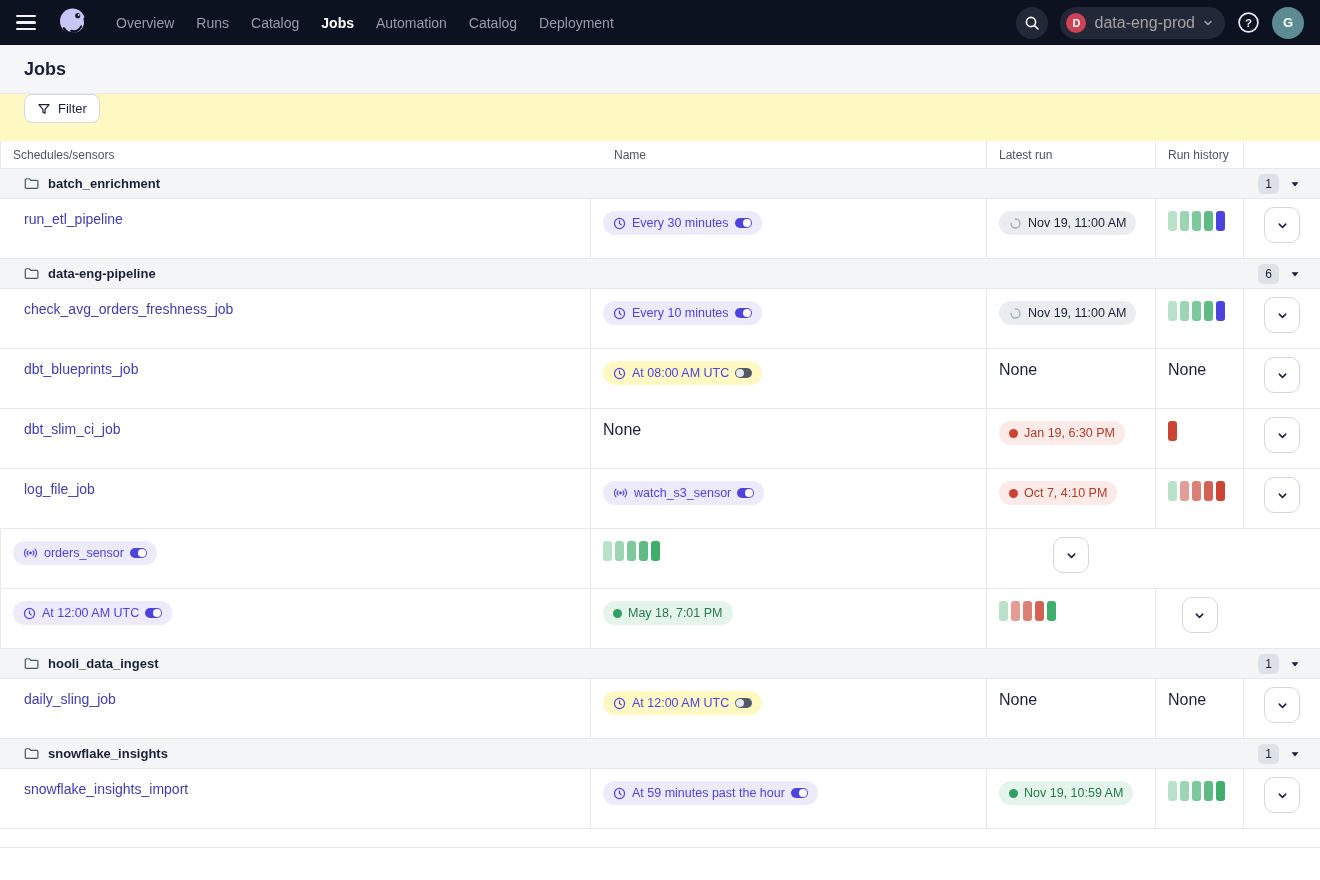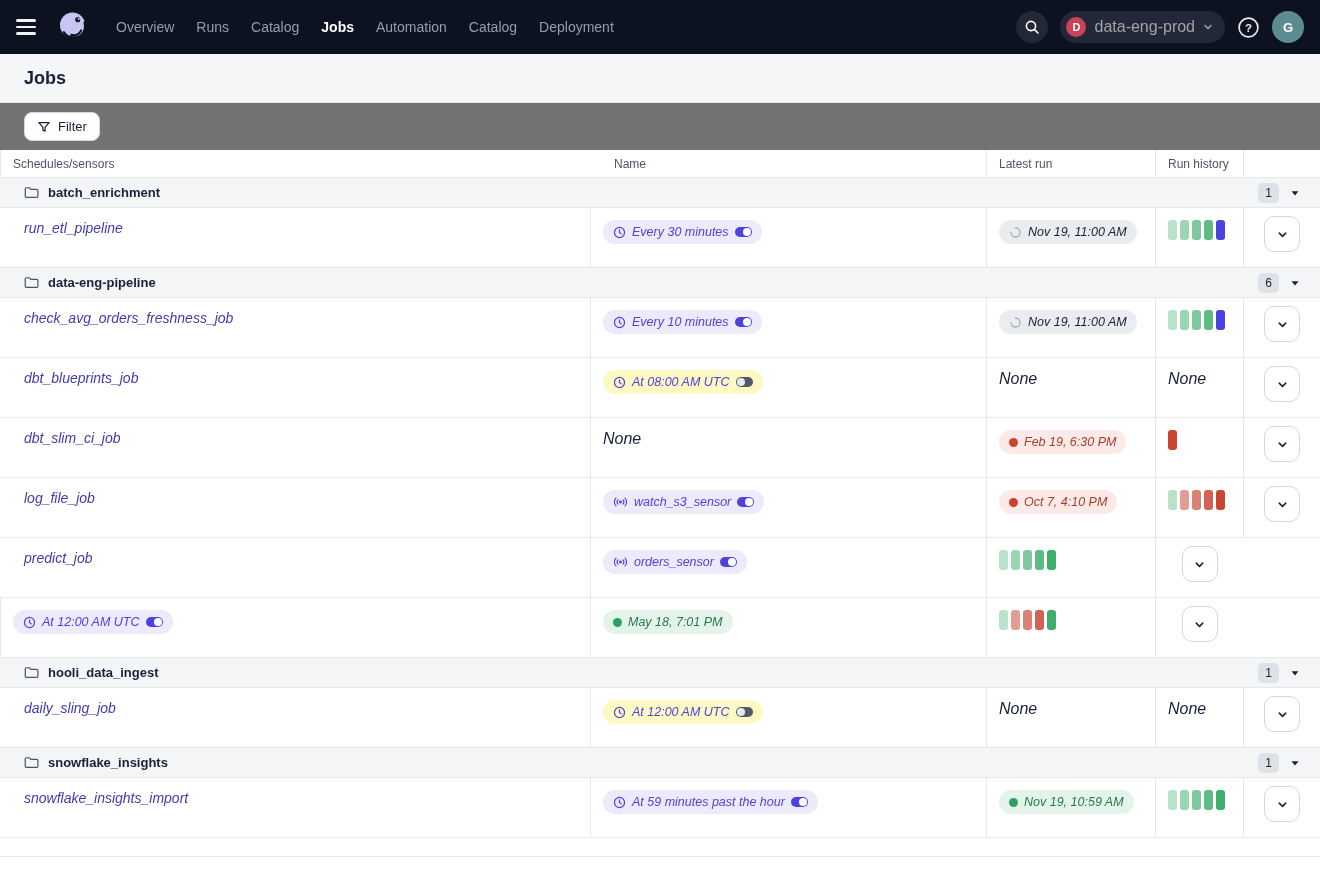--- a/index.html
+++ b/index.html
@@ -5,21 +5,21 @@
   * { margin:0; padding:0; box-sizing:border-box; }
   html,body { width:1320px; height:880px; }
   body {
     font-family:"Liberation Sans", sans-serif;
     background:#ffffff; color:#1a2038; overflow:hidden;
     -webkit-font-smoothing:antialiased;
   }
   a { text-decoration:none; }
 
   
-  .topnav { height:54px; background:#0d1220; display:flex; align-items:center; padding:0 16px; }
+  .topnav { height:45px; background:#0d1220; display:flex; align-items:center; padding:0 16px; }
   .hamburger { width:28px; height:28px; background:none; border:none; cursor:pointer;
     display:flex; flex-direction:column; justify-content:center; gap:4px; }
   .hamburger span { display:block; height:2.5px; width:20px; background:#f2f3f7; border-radius:2px; }
   .logo { margin-left:10px; display:flex; align-items:center; cursor:pointer; }
   .nav-links { display:flex; gap:22px; margin-left:24px; }
   .nav-link { color:#959cad; font-size:14px; cursor:pointer; }
   .nav-link.active { color:#ffffff; font-weight:700; }
   .nav-right { margin-left:auto; display:flex; align-items:center; gap:12px; }
   .icon-btn-dark { width:32px; height:32px; border-radius:50%; background:#222838; border:none;
     display:flex; align-items:center; justify-content:center; cursor:pointer; }
@@ -29,42 +29,42 @@
     font-size:11px; font-weight:700; display:flex; align-items:center; justify-content:center; }
   .deploy-name { color:#a3a3a3; font-size:16px; }
   .help-btn { background:none; border:none; cursor:pointer; display:flex; }
   .avatar { width:32px; height:32px; border-radius:50%; background:#5c8b91; color:#fff;
     font-size:13px; font-weight:600; display:flex; align-items:center; justify-content:center; cursor:pointer; }
 
   
   .titlebar { height:49px; background:#f5f6f8; border-bottom:1px solid #e7e8eb;
     display:flex; align-items:center; padding:0 24px; }
   .page-title { font-size:18px; font-weight:600; color:#1a2038; }
-  .filterbar { height:47px; display:flex; align-items:center; padding:0 24px; background:#737373; }
+  .filterbar { height:47px; display:flex; align-items:flex-start; padding:0 24px; background:#fef9c3; }
   .filter-btn { height:29px; display:flex; align-items:center; gap:7px; padding:0 12px;
     border:1px solid #d5d8de; border-radius:8px; background:#fff; font-size:13px; font-weight:500;
     color:#1a2038; cursor:pointer; font-family:inherit; }
 
   
   .grid-row { display:grid; grid-template-columns:590px 396px 169px 88px 77px; }
   .thead { height:28px; border-bottom:1px solid #e7e8eb; }
   .th { font-size:12px; color:#4e5465; display:flex; align-items:center; padding:0 12px; }
   .th.first { padding-left:24px; }
   .cell-divider { border-left:1px solid #e7e8eb; }
 
   .group-row { height:30px; background:#f4f5f7; border-bottom:1px solid #e7e8eb;
     display:flex; align-items:center; gap:9px; padding:0 20px 0 24px; cursor:pointer; }
   .group-name { font-size:13px; font-weight:600; color:#1a2038; }
   .group-right { margin-left:auto; display:flex; align-items:center; gap:11px; }
   .count-badge { min-width:21px; height:20px; border-radius:5px; background:#dee1e6; color:#1a2038;
     font-size:12px; display:flex; align-items:center; justify-content:center; padding:0 5px; }
   .caret { display:flex; cursor:pointer; }
 
   .job-row { height:60px; border-bottom:1px solid #e7e8eb; background:#fff; }
-  .cell { padding:12px 12px 0 12px; display:flex; align-items:flex-start;font-style:italic; }
+  .cell { padding:12px 12px 0 12px; display:flex; align-items:flex-start; }
   .cell.name { padding-left:24px; }
   .job-link { color:#3f3cae; font-size:14px; cursor:pointer; }
   .none-text { font-size:16px; color:#1a2038; }
 
   .badge { display:inline-flex; align-items:center; gap:6px; height:24px; padding:0 10px;
     border-radius:12px; font-size:12.5px; font-weight:500; cursor:pointer; white-space:nowrap; }
   .badge.purple { background:#eceafb; color:#4f43dd; }
   .badge.gray   { background:#fef9c3; color:#4f43dd; }
   .runbadge { display:inline-flex; align-items:center; gap:6px; height:24px; padding:0 10px;
     border-radius:12px; font-size:12.5px; font-weight:500; cursor:pointer; white-space:nowrap; }
@@ -308,21 +308,21 @@
       <div class="grid-row job-row">
         <div class="cell name">
           <a class="job-link">dbt_slim_ci_job</a>
         </div>
         <div class="cell cell-divider">
           <span class="none-text">None</span>
         </div>
         <div class="cell cell-divider">
           <span class="runbadge failure">
             <span class="dot failure"></span>
-            <span>Feb 19, 6:30 PM</span>
+            <span>Jan 19, 6:30 PM</span>
           </span>
         </div>
         <div class="cell cell-divider">
           <span class="bars">
             <span class="bar" style="background:#cb4434;opacity:1.00"></span>
           </span>
         </div>
         <div class="cell cell-divider actions-cell">
           <button class="chev-btn">
             <svg width="13" height="13" viewBox="0 0 14 14">
@@ -364,23 +364,20 @@
         </div>
         <div class="cell cell-divider actions-cell">
           <button class="chev-btn">
             <svg width="13" height="13" viewBox="0 0 14 14">
               <path d="M3.5 5.5L7 9l3.5-3.5" fill="none" stroke="#1a2038" stroke-width="1.6" stroke-linecap="round" stroke-linejoin="round"></path>
             </svg>
           </button>
         </div>
       </div>
       <div class="grid-row job-row">
-        <div class="cell name">
-          <a class="job-link">predict_job</a>
-        </div>
         <div class="cell cell-divider">
           <span class="badge purple">
             <svg width="15" height="12" viewBox="0 0 16 12">
               <circle cx="8" cy="6" r="1.5" fill="currentColor"></circle>
               <path d="M5.4 8.3a3.3 3.3 0 010-4.6M3.2 10.2a6.1 6.1 0 010-8.4M10.6 8.3a3.3 3.3 0 000-4.6M12.8 10.2a6.1 6.1 0 000-8.4" fill="none" stroke="currentColor" stroke-width="1.2" stroke-linecap="round"></path>
             </svg>
             <span>orders_sensor</span>
             <span class="toggle on">
               <span class="knob"></span>
             </span>

